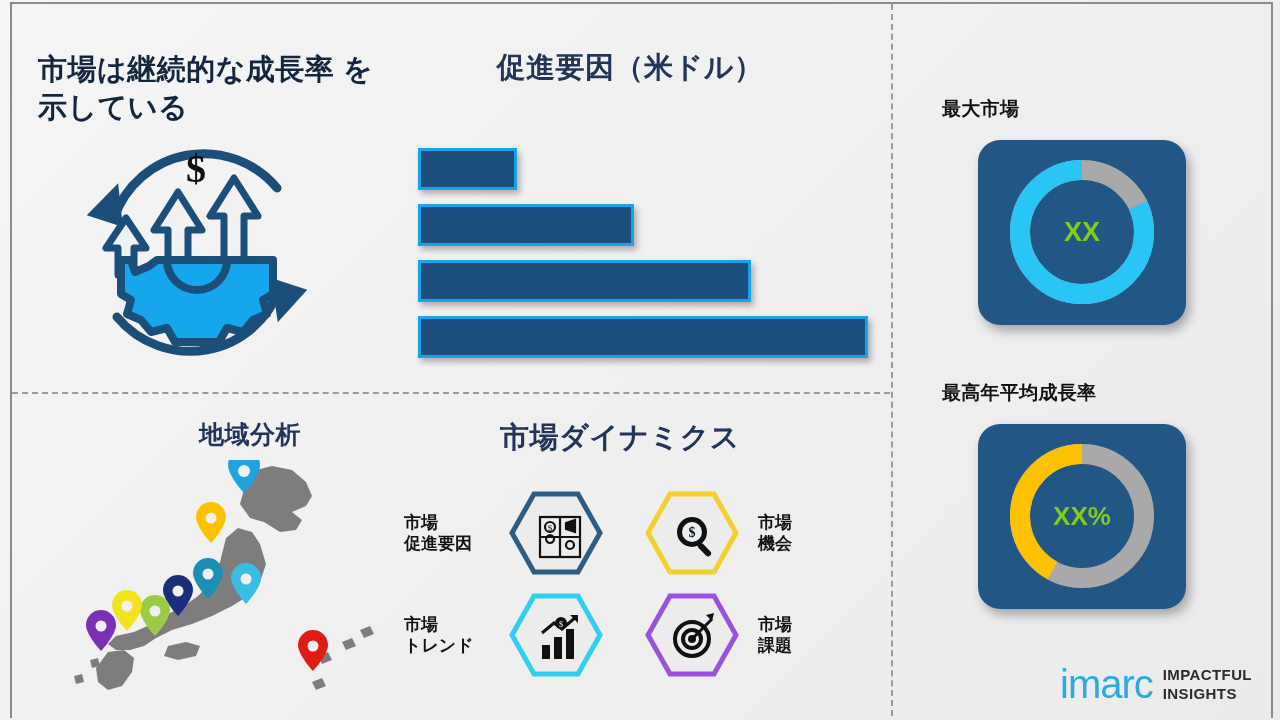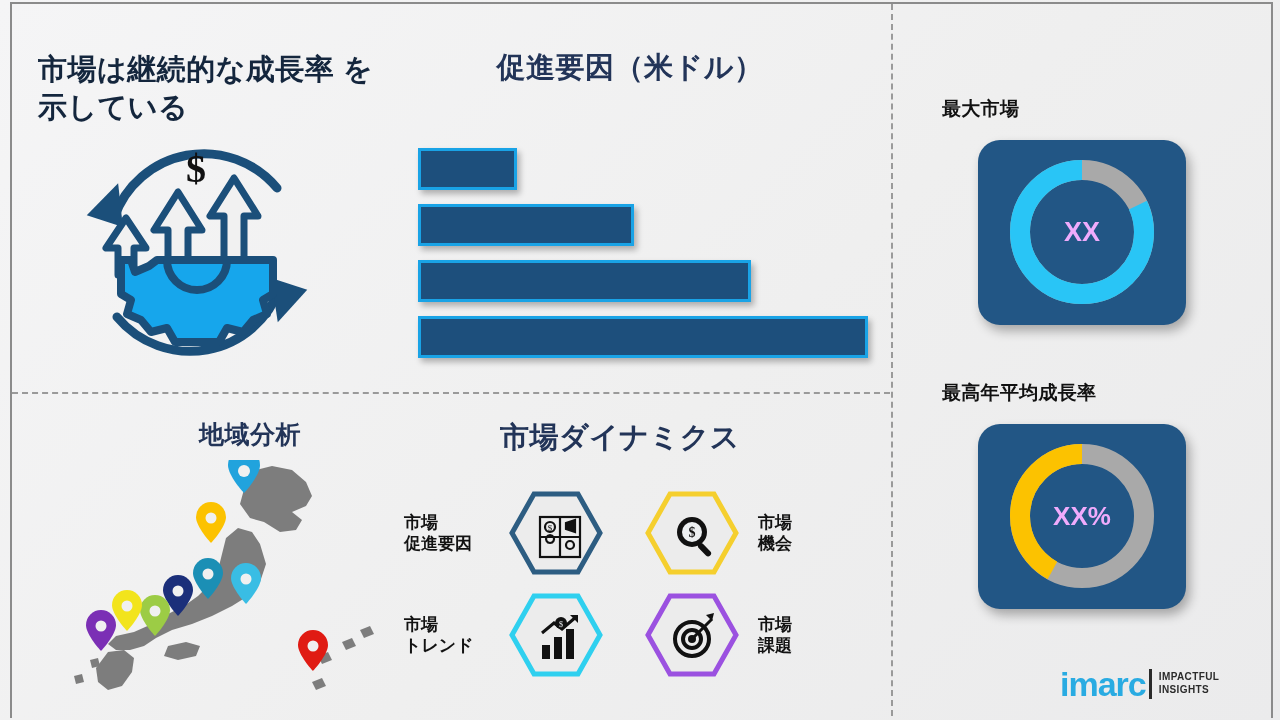--- a/index.html
+++ b/index.html
@@ -81,31 +81,31 @@
     position:absolute; width:280px; text-align:left;
     font-size:19px; font-weight:700; color:#111; letter-spacing:.3px;
   }
   .donut-card {
     position:absolute; width:208px; height:185px; border-radius:22px;
     background:#225685; box-shadow:4px 6px 11px rgba(0,0,0,.3);
   }
   .donut-center-label {
     position:absolute; left:0; top:0; width:100%; height:100%;
     display:flex; align-items:center; justify-content:center;
-    color:#f0abfc; font-weight:700; pointer-events:none;
+    color:#84cc16; font-weight:700; pointer-events:none;
   }
 
   
   .logo { position:absolute; left:1060px; top:662px; width:190px; height:44px; display:flex; align-items:center; }
   .logo-word {
-    font-size:34px; font-weight:700; color:#29abe2; letter-spacing:-1px;
+    font-size:40px; font-weight:400; color:#29abe2; letter-spacing:-1px;
     line-height:1; position:relative;
   }
   .logo-bar { width:3px; height:30px; background:#2b2b2b; margin:0 7px 0 3px; }
-  .logo-tag { font-size:10px; font-weight:700; color:#2b2b2b; line-height:1.28; letter-spacing:.4px; }
+  .logo-tag { font-size:15px; font-weight:700; color:#2b2b2b; line-height:1.28; letter-spacing:.4px; }
 </style>
 </head>
 <body>
 
 <div class="slide">
 
   <div class="frame-top"></div>
   <div class="frame-left"></div>
   <div class="frame-right"></div>
   <div class="div-v"></div>

